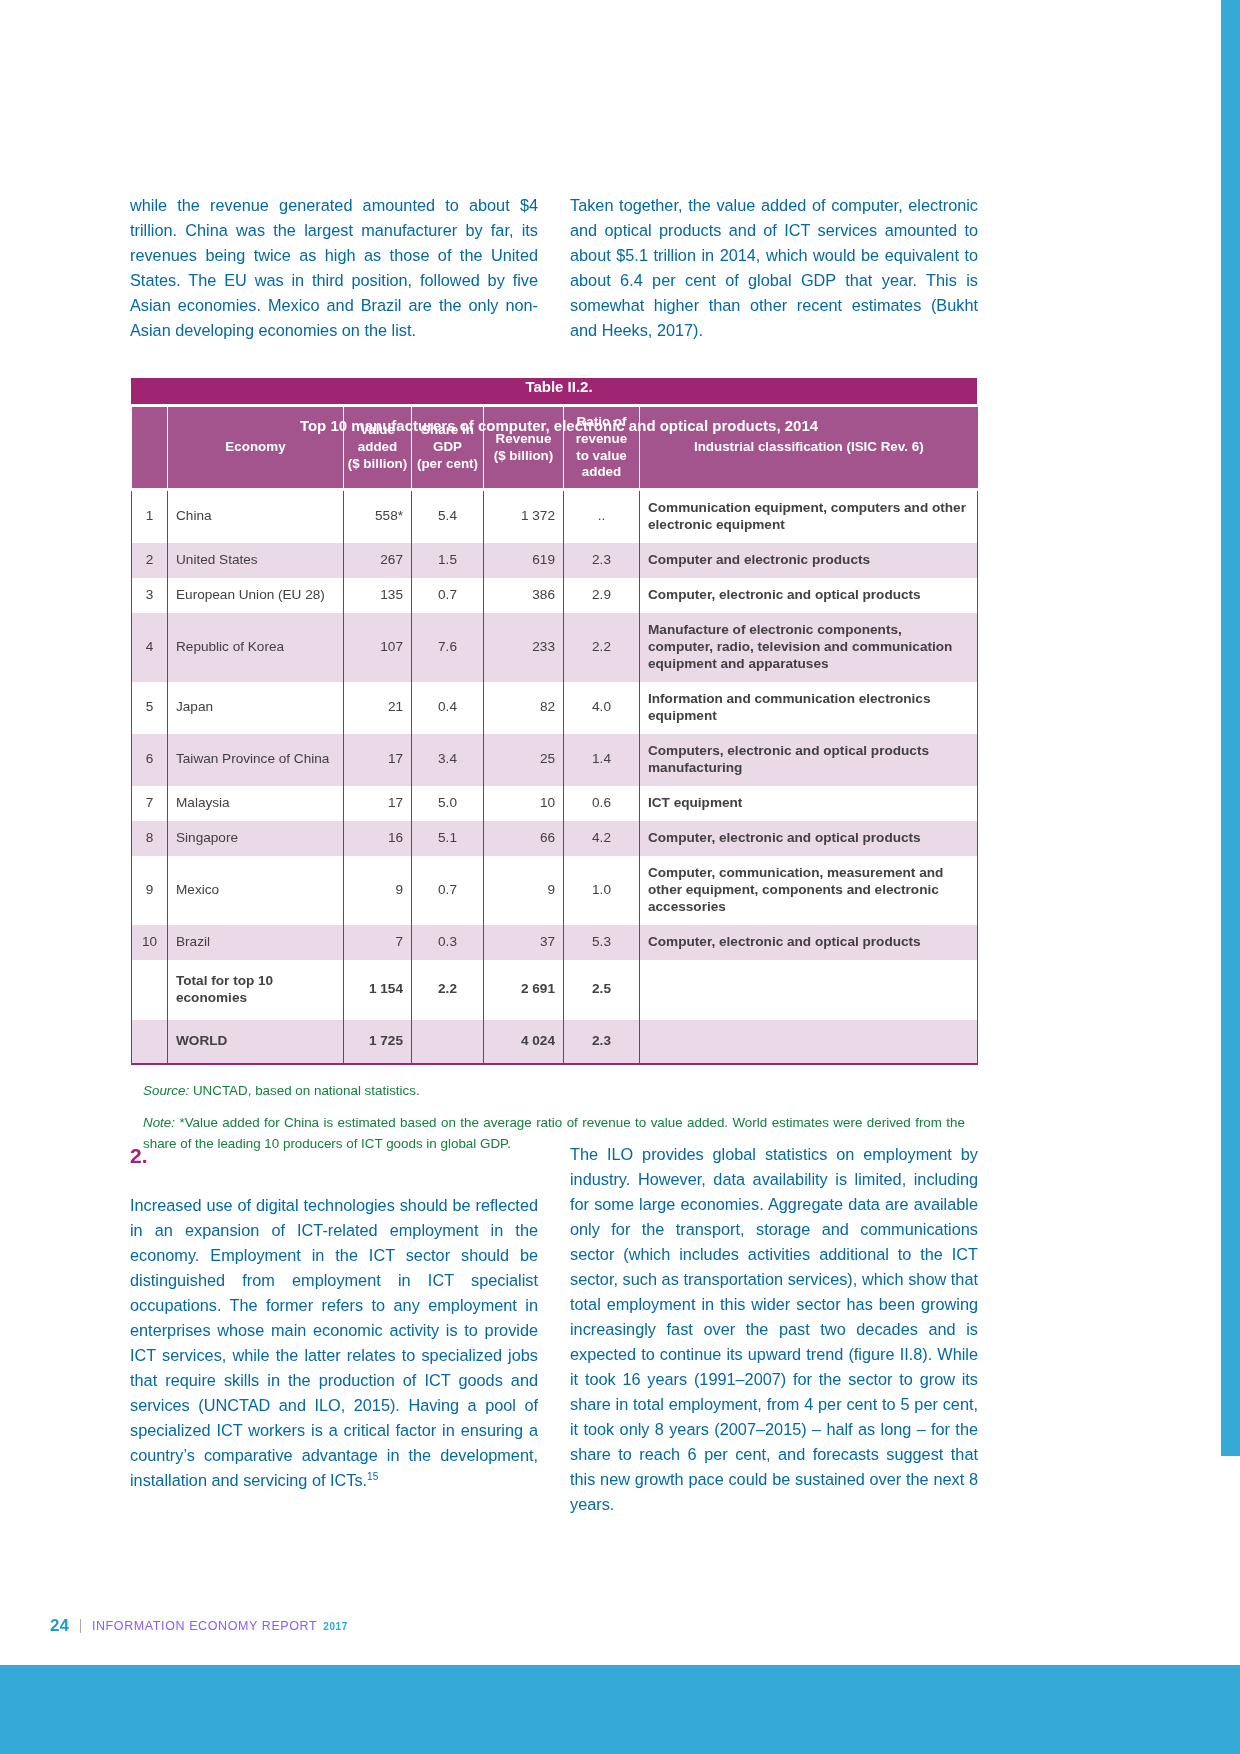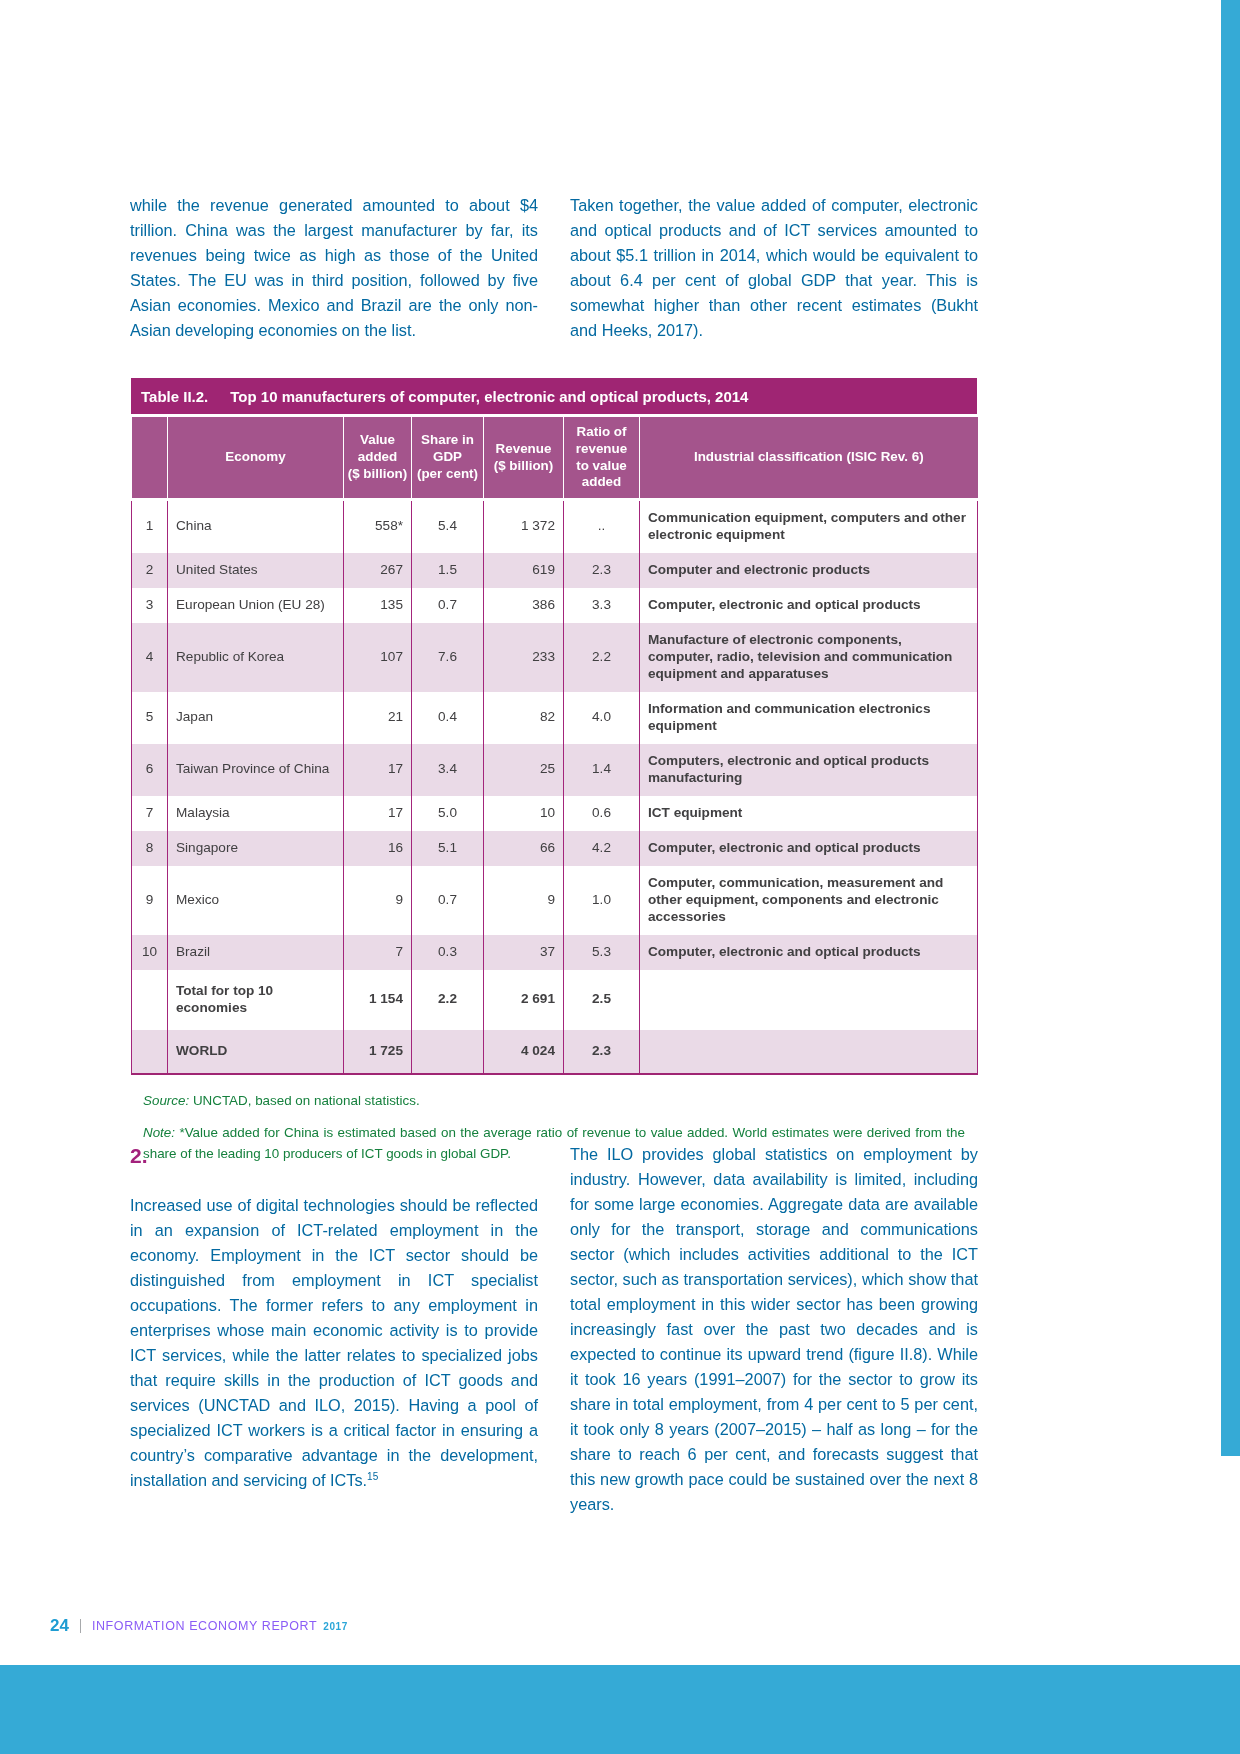--- a/index.html
+++ b/index.html
@@ -19,23 +19,23 @@
     margin:0; font-size:16.3px; line-height:25px; color:#0369a1;
     text-align:justify;
   }
   p.body sup { font-size:10px; line-height:0; }
 
   .top-text { position:absolute; top:193px; left:130px; width:848px; }
 
   
   .table-block { position:absolute; top:378px; left:131px; width:846px; }
   .table-title {
-    display:flex; align-items:center; gap:22px; height:36px;
+    display:flex; align-items:center; gap:22px; height:26px;
     background:#9F2573; color:#ffffff; font-weight:bold; font-size:15px;
-    padding-left:10px; box-sizing:border-box; margin-bottom:3px;
+    padding-left:10px; box-sizing:border-box; margin-bottom:3px;flex-direction:column;
   }
   table.data { border-collapse:collapse; width:846px; table-layout:fixed; }
   table.data th {
     background:#A4548C; color:#ffffff; font-weight:bold; font-size:13.4px;
     line-height:1.25; text-align:center; vertical-align:middle;
     padding:7px 3px; white-space:pre-line;
     border-left:1px solid #ffffff; border-bottom:3px solid #ffffff;
   }
   table.data th:first-child { border-left:none; }
   table.data td {
@@ -137,21 +137,21 @@
             <td class="c-num">619</td>
             <td class="c-mid">2.3</td>
             <td class="c-class">Computer and electronic products</td>
           </tr>
           <tr class="white">
             <td class="c-rank">3</td>
             <td class="c-econ">European Union (EU 28)</td>
             <td class="c-num">135</td>
             <td class="c-mid">0.7</td>
             <td class="c-num">386</td>
-            <td class="c-mid">3.3</td>
+            <td class="c-mid">2.9</td>
             <td class="c-class">Computer, electronic and optical products</td>
           </tr>
           <tr class="pink">
             <td class="c-rank">4</td>
             <td class="c-econ">Republic of Korea</td>
             <td class="c-num">107</td>
             <td class="c-mid">7.6</td>
             <td class="c-num">233</td>
             <td class="c-mid">2.2</td>
             <td class="c-class">Manufacture of electronic components, computer, radio, television and communication equipment and apparatuses</td>

